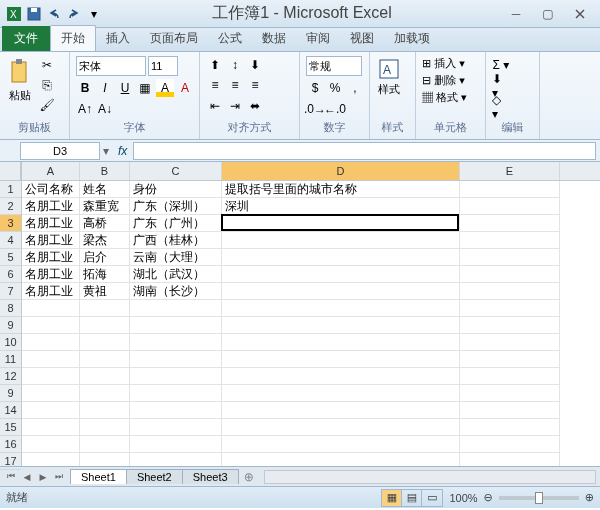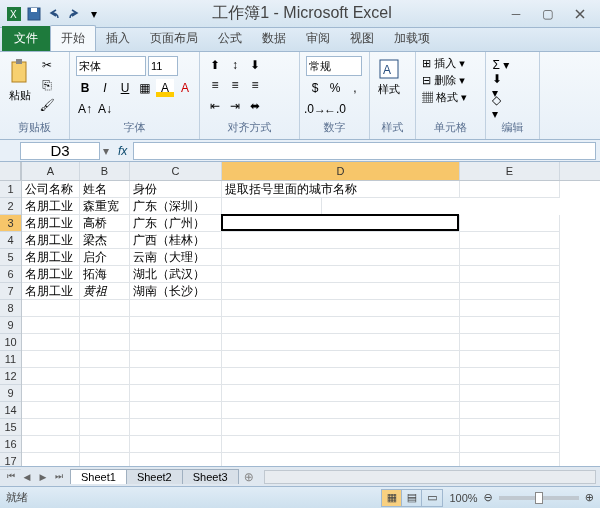--- a/index.html
+++ b/index.html
@@ -18,21 +18,21 @@
 .ribbon-group { border-right: 1px solid #c0d0e0; padding: 4px 6px; display: flex; flex-direction: column; justify-content: space-between; }
 .group-label { text-align: center; color: #5a7090; font-size: 11px; }
 .group-content { flex: 1; display: flex; align-items: flex-start; gap: 4px; }
 .big-btn { display: flex; flex-direction: column; align-items: center; gap: 2px; padding: 2px; cursor: pointer; }
 .small-btns { display: flex; flex-direction: column; gap: 2px; }
 .sb { width: 18px; height: 18px; display: flex; align-items: center; justify-content: center; cursor: pointer; }
 .font-row { display: flex; gap: 2px; align-items: center; }
 .font-sel { border: 1px solid #a0b8d0; background: #fff; height: 20px; font-size: 11px; padding: 0 2px; }
 .align-grid { display: grid; grid-template-columns: repeat(3, 18px); gap: 2px; }
 .namebox-row { height: 22px; background: #e8f0f8; border-bottom: 1px solid #a0b8d0; display: flex; align-items: center; }
-.namebox { width: 80px; height: 18px; background: #fff; border: 1px solid #a0b8d0; margin-left: 20px; padding: 0 4px; display: flex; align-items: center; justify-content: center; font-size: 15px; }
+.namebox { width: 80px; height: 18px; background: #fff; border: 1px solid #a0b8d0; margin-left: 20px; padding: 0 4px; display: flex; align-items: center; justify-content: center; font-size: 11px; }
 .fx-label { margin: 0 6px; font-style: italic; color: #0c4a6e; }
 .formula-bar { flex: 1; height: 18px; background: #fff; border: 1px solid #a0b8d0; margin-right: 4px; }
 .grid-area { display: flex; height: 304px; position: relative; }
 .row-headers { width: 22px; background: #e8edf2; border-right: 1px solid #c0c8d0; }
 .corner { height: 19px; background: #e8edf2; border-bottom: 1px solid #c0c8d0; border-right: 1px solid #c0c8d0; }
 .rh { height: 17px; border-bottom: 1px solid #d0d8e0; text-align: center; font-size: 11px; color: #333; line-height: 17px; cursor: pointer; }
 .rh.sel { background: #f7c66a; }
 .cols { flex: 1; overflow: hidden; position: relative; }
 .col-headers { height: 19px; display: flex; background: #e8edf2; border-bottom: 1px solid #c0c8d0; }
 .ch { border-right: 1px solid #d0d8e0; text-align: center; font-size: 11px; color: #333; line-height: 19px; cursor: pointer; }
@@ -263,20 +263,21 @@
           <div class="cell" style="width: 58px;">公司名称</div>
           <div class="cell" style="width: 50px;">姓名</div>
           <div class="cell" style="width: 92px;">身份</div>
           <div class="cell" style="width: 238px;">提取括号里面的城市名称</div>
           <div class="cell" style="width: 100px;"></div>
         </div>
         <div class="row">
           <div class="cell" style="width: 58px;">名朋工业</div>
           <div class="cell" style="width: 50px;">森重宽</div>
           <div class="cell" style="width: 92px;">广东（深圳）</div>
+          <div class="cell" style="width: 238px;">深圳</div>
           <div class="cell" style="width: 100px;"></div>
         </div>
         <div class="row">
           <div class="cell" style="width: 58px;">名朋工业</div>
           <div class="cell" style="width: 50px;">高桥</div>
           <div class="cell" style="width: 92px;">广东（广州）</div>
           <div class="cell" style="width: 238px;"></div>
           <div class="cell" style="width: 100px;"></div>
         </div>
         <div class="row">
@@ -295,21 +296,21 @@
         </div>
         <div class="row">
           <div class="cell" style="width: 58px;">名朋工业</div>
           <div class="cell" style="width: 50px;">拓海</div>
           <div class="cell" style="width: 92px;">湖北（武汉）</div>
           <div class="cell" style="width: 238px;"></div>
           <div class="cell" style="width: 100px;"></div>
         </div>
         <div class="row">
           <div class="cell" style="width: 58px;">名朋工业</div>
-          <div class="cell" style="width: 50px; font-style: italic;">黄祖</div>
+          <div class="cell" style="width: 50px;">黄祖</div>
           <div class="cell" style="width: 92px;">湖南（长沙）</div>
           <div class="cell" style="width: 238px;"></div>
           <div class="cell" style="width: 100px;"></div>
         </div>
         <div class="row">
           <div class="cell" style="width: 58px;"></div>
           <div class="cell" style="width: 50px;"></div>
           <div class="cell" style="width: 92px;"></div>
           <div class="cell" style="width: 238px;"></div>
           <div class="cell" style="width: 100px;"></div>

